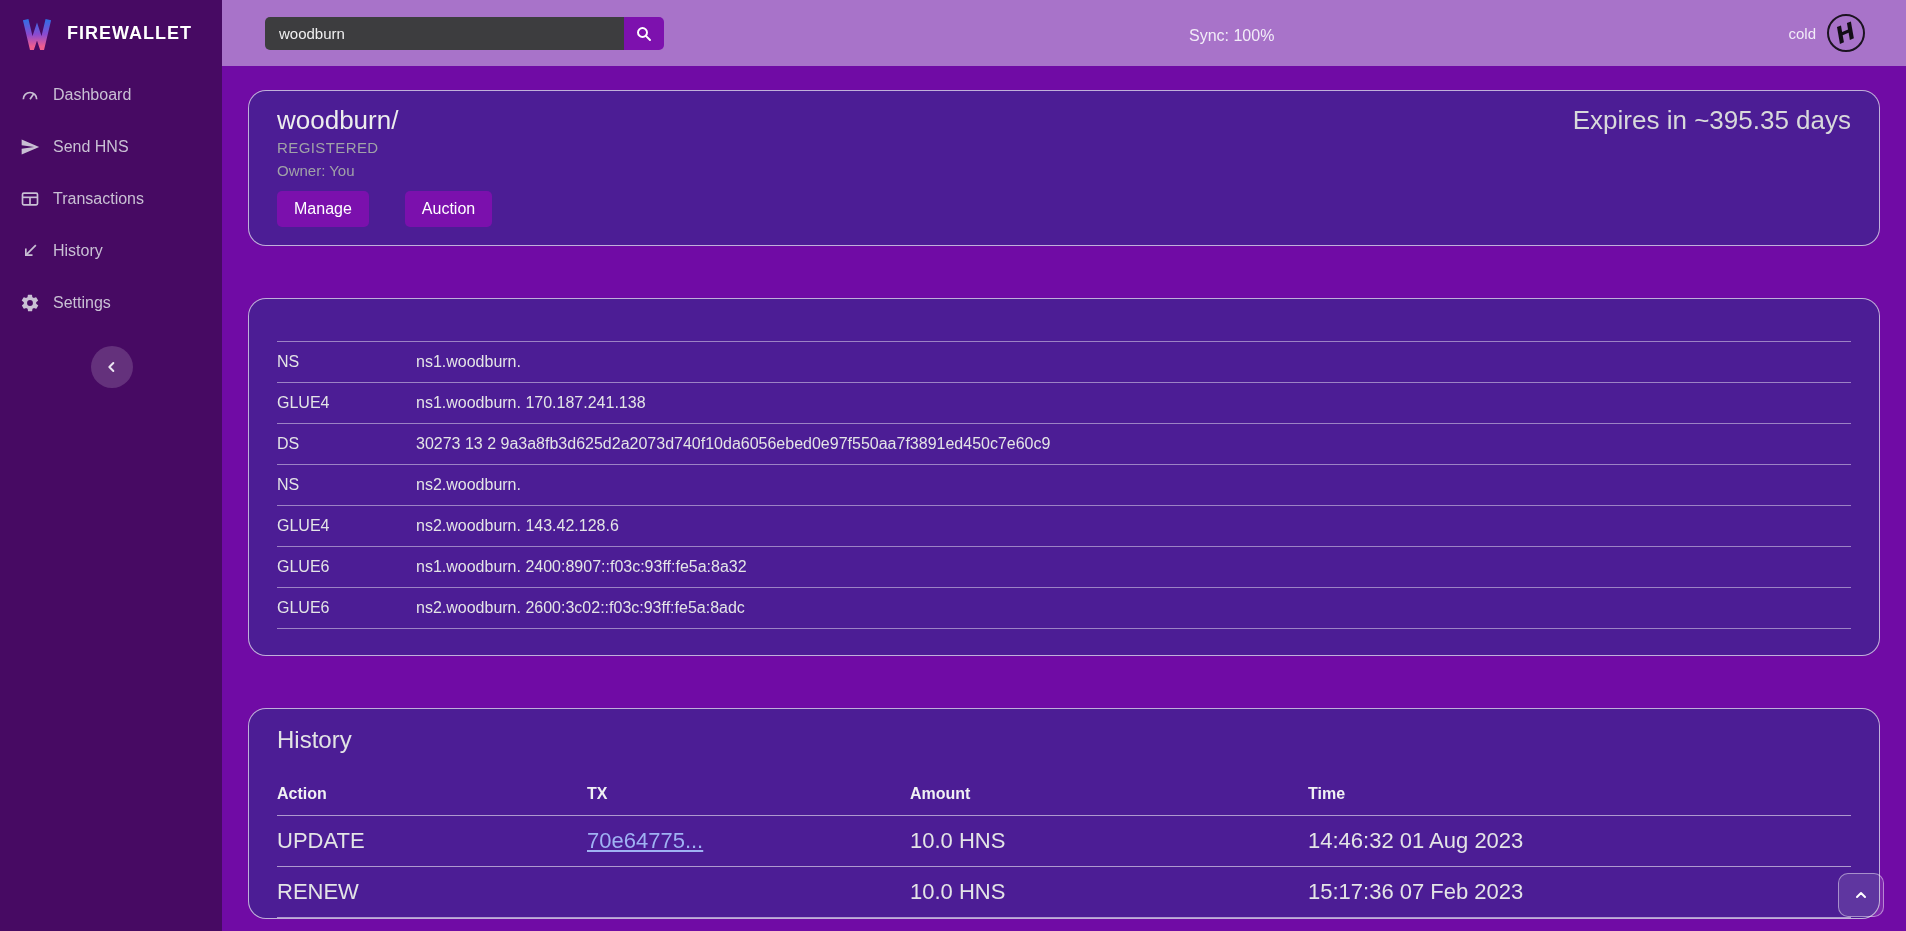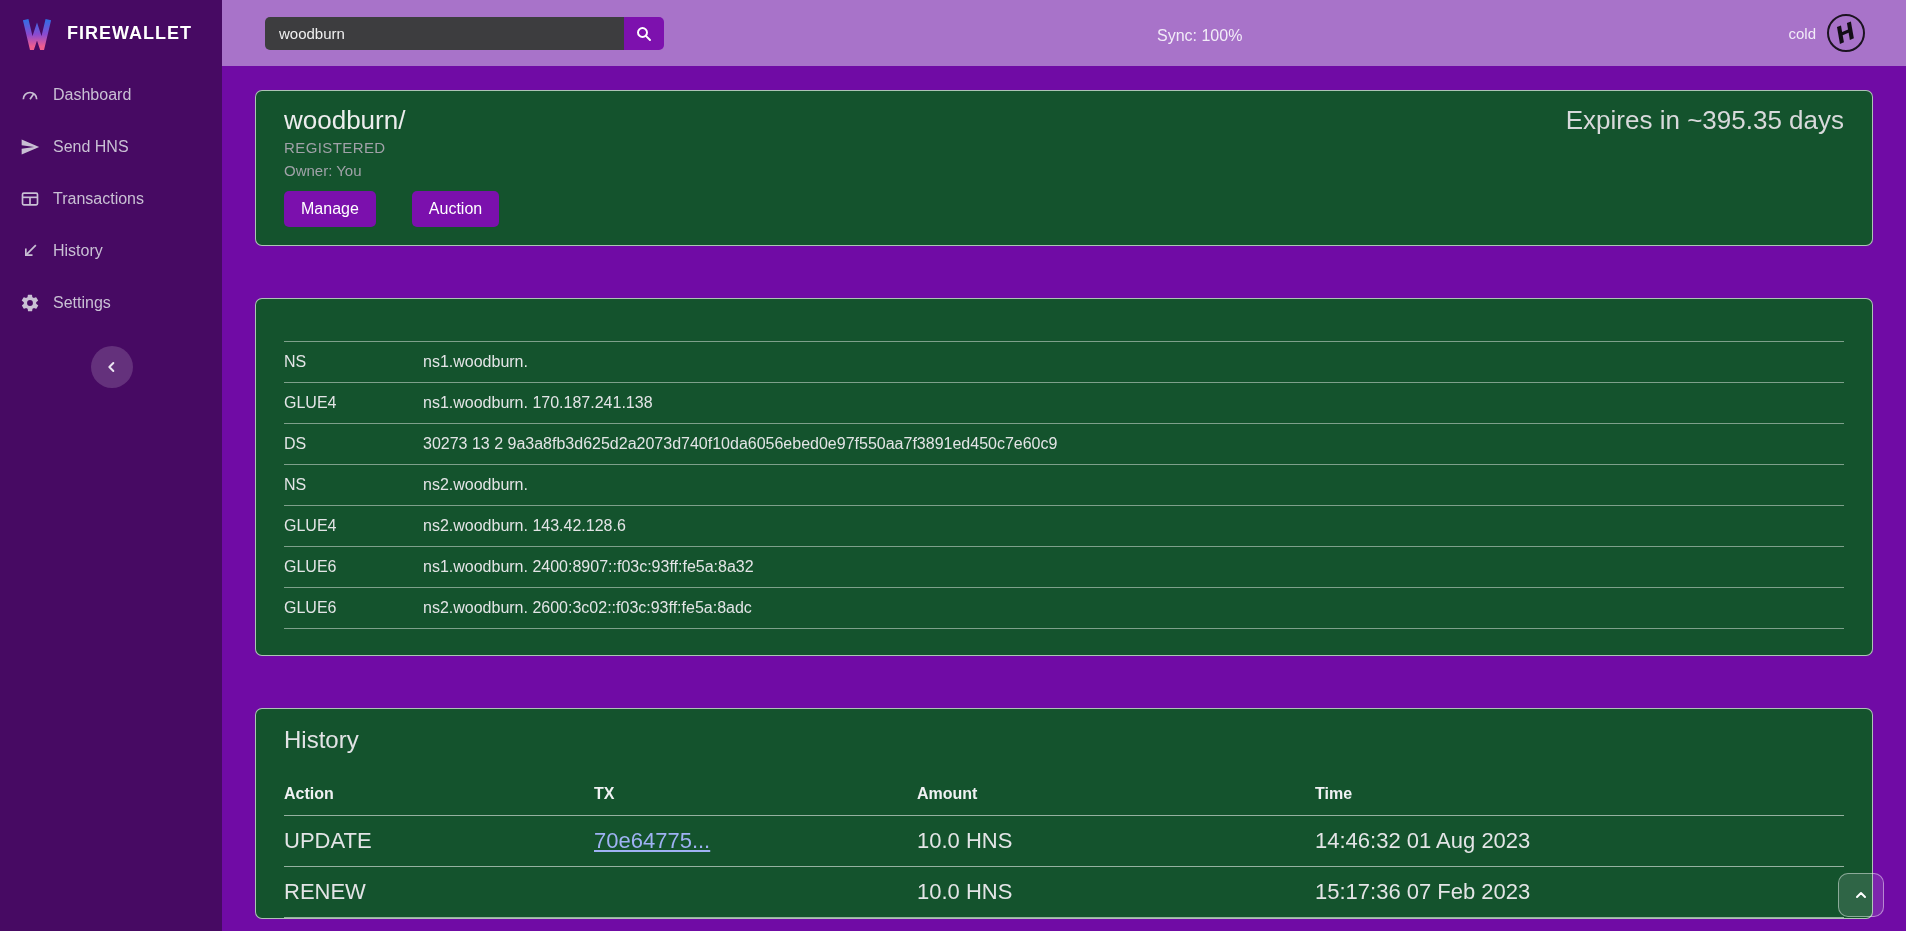--- a/index.html
+++ b/index.html
@@ -49,21 +49,21 @@
     width:359px; height:33px; background:#3d3d3f; border:none; outline:none;
     color:#f0f0f0; font-size:15px; padding:0 14px;
     border-radius:5px 0 0 5px; font-family:"Liberation Sans", sans-serif;
   }
   .search-btn {
     width:40px; height:33px; background:#7d11ae; border:none;
     border-radius:0 5px 5px 0; cursor:pointer;
     display:flex; align-items:center; justify-content:center;
   }
   .sync-label {
-    position:absolute; left:935px; top:0; height:72px;
+    position:absolute; left:967px; top:0; height:72px;
     display:flex; align-items:center;
     color:#f2ecf8; font-size:16px;
   }
   .wallet-group {
     position:absolute; right:41px; top:0; height:66px;
     display:flex; align-items:center; gap:11px;
   }
   .wallet-label { color:#f2ecf8; font-size:15px; }
   .hns-badge {
     width:38px; height:38px; border-radius:50%;
@@ -75,22 +75,22 @@
     transform: rotate(-22deg) skewX(-12deg);
     font-family:"DejaVu Sans", sans-serif;
   }
 
   
   .content {
     position:absolute; left:222px; top:66px; right:0; bottom:0;
     overflow:hidden;
   }
   .card {
-    margin:0 33px; background:#14532d;
-    border:1px solid rgba(255,255,255,0.65); border-radius:7px;
+    margin:0 26px; background:#4c1d95;
+    border:1px solid rgba(255,255,255,0.65); border-radius:18px;
     color:#e4e5e7;
   }
   .domain-card { margin-top:24px; padding:12px 28px 18px; }
   .domain-header { display:flex; justify-content:space-between; align-items:flex-start; }
   .domain-title { font-size:26px; font-weight:400; color:#eceded; line-height:34px; }
   .domain-expires { font-size:26px; font-weight:400; color:#d8d9db; line-height:34px; }
   .domain-status { margin-top:2px; font-size:15px; color:#a0a2a8; letter-spacing:0.4px; }
   .domain-owner { margin-top:6px; font-size:15px; color:#a0a2a8; }
   .domain-actions { margin-top:12px; display:flex; gap:36px; }
   .btn {

